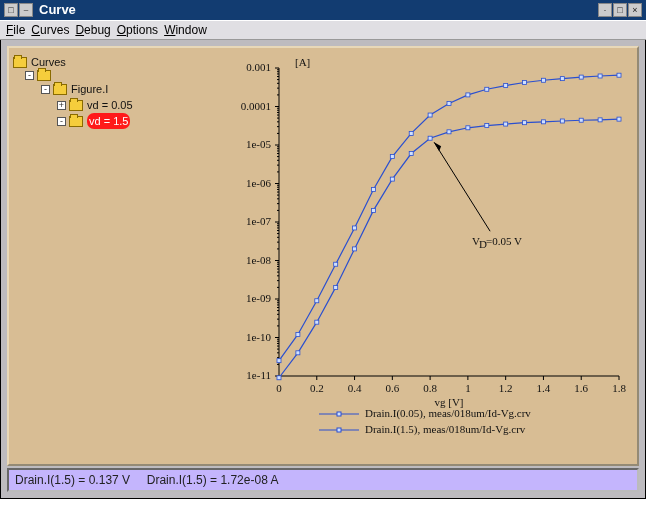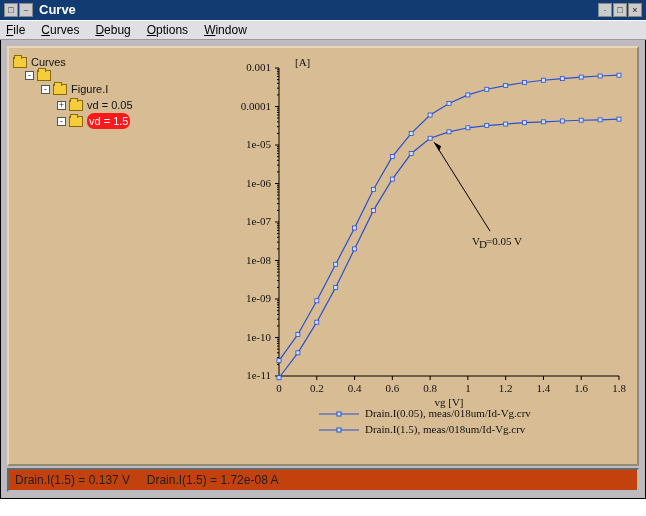--- a/index.html
+++ b/index.html
@@ -8,21 +8,21 @@
     background: #123c71; color: #fff; height: 20px; line-height: 20px;
     display: flex; align-items: center; padding: 0 4px; font-family: sans-serif; font-size: 13px;
   }
   .titlebar .left-icons { display: flex; gap: 1px; margin-right: 6px; }
   .titlebar .t-icon { width: 14px; height: 14px; background: #ccc; border: 1px solid #888; display: flex; align-items:center; justify-content:center; font-size:9px; color:#222; }
   .titlebar .title { font-weight: bold; flex: 0 0 auto; }
   .titlebar .spacer { flex: 1; }
   .titlebar .right-icons { display: flex; gap: 1px; }
   .menubar {
     background: #e0dfe3; height: 20px; display: flex; align-items: center;
-    padding: 0 6px; gap: 16px; font-family: sans-serif; font-size: 12px;
+    padding: 0 6px; gap: 6px; font-family: sans-serif; font-size: 12px;
     border-top: 1px solid #fff; border-bottom: 1px solid #999;
   }
   .menuitem u { text-decoration: underline; }
   .workspace {
     background: #bdbbbf; padding: 6px; border: 1px solid #000; border-top: none;
   }
   .client {
     background: #d8bd94; border: 2px outset #e8d8b8; height: 420px;
     display: flex; position: relative;
   }
@@ -34,21 +34,21 @@
   .tree .indent2 { padding-left: 28px; }
   .tree .indent3 { padding-left: 44px; }
   .folder { width: 14px; height: 11px; background: #f5cd3c; border: 1px solid #8a6b00; margin-right: 4px; position: relative; }
   .folder:before { content:''; position:absolute; top:-3px; left:0; width:6px; height:3px; background:#f5cd3c; border:1px solid #8a6b00; border-bottom:none; }
   .toggle { width:9px; height:9px; border:1px solid #555; background:#fff; font-size:9px; line-height:7px; text-align:center; margin-right:3px; color:#333; }
   .sel { background: #ff1a1a; color: #fff; padding: 0 2px; border-radius: 7px; }
   .plotwrap { flex:1; position: relative; }
   .plot { position:absolute; inset: 6px 8px 6px 0; }
   svg text { font-family: "Times New Roman", serif; font-size: 11px; fill: #111; }
   .statusbar {
-    background: #c2410c; border: 2px inset #bbb; padding: 3px 6px;
+    background: #c4b5fd; border: 2px inset #bbb; padding: 3px 6px;
     font-family: sans-serif; font-size: 12px; color: #222; margin-top: 2px;
   }
   .caption { text-align: center; font-family: "Times New Roman", serif; font-size: 15px; margin: 14px 0; }
   .caption b { font-weight: bold; }
 </style>
 </head>
 <body>
 
 <div class="titlebar">
   <div class="left-icons">

